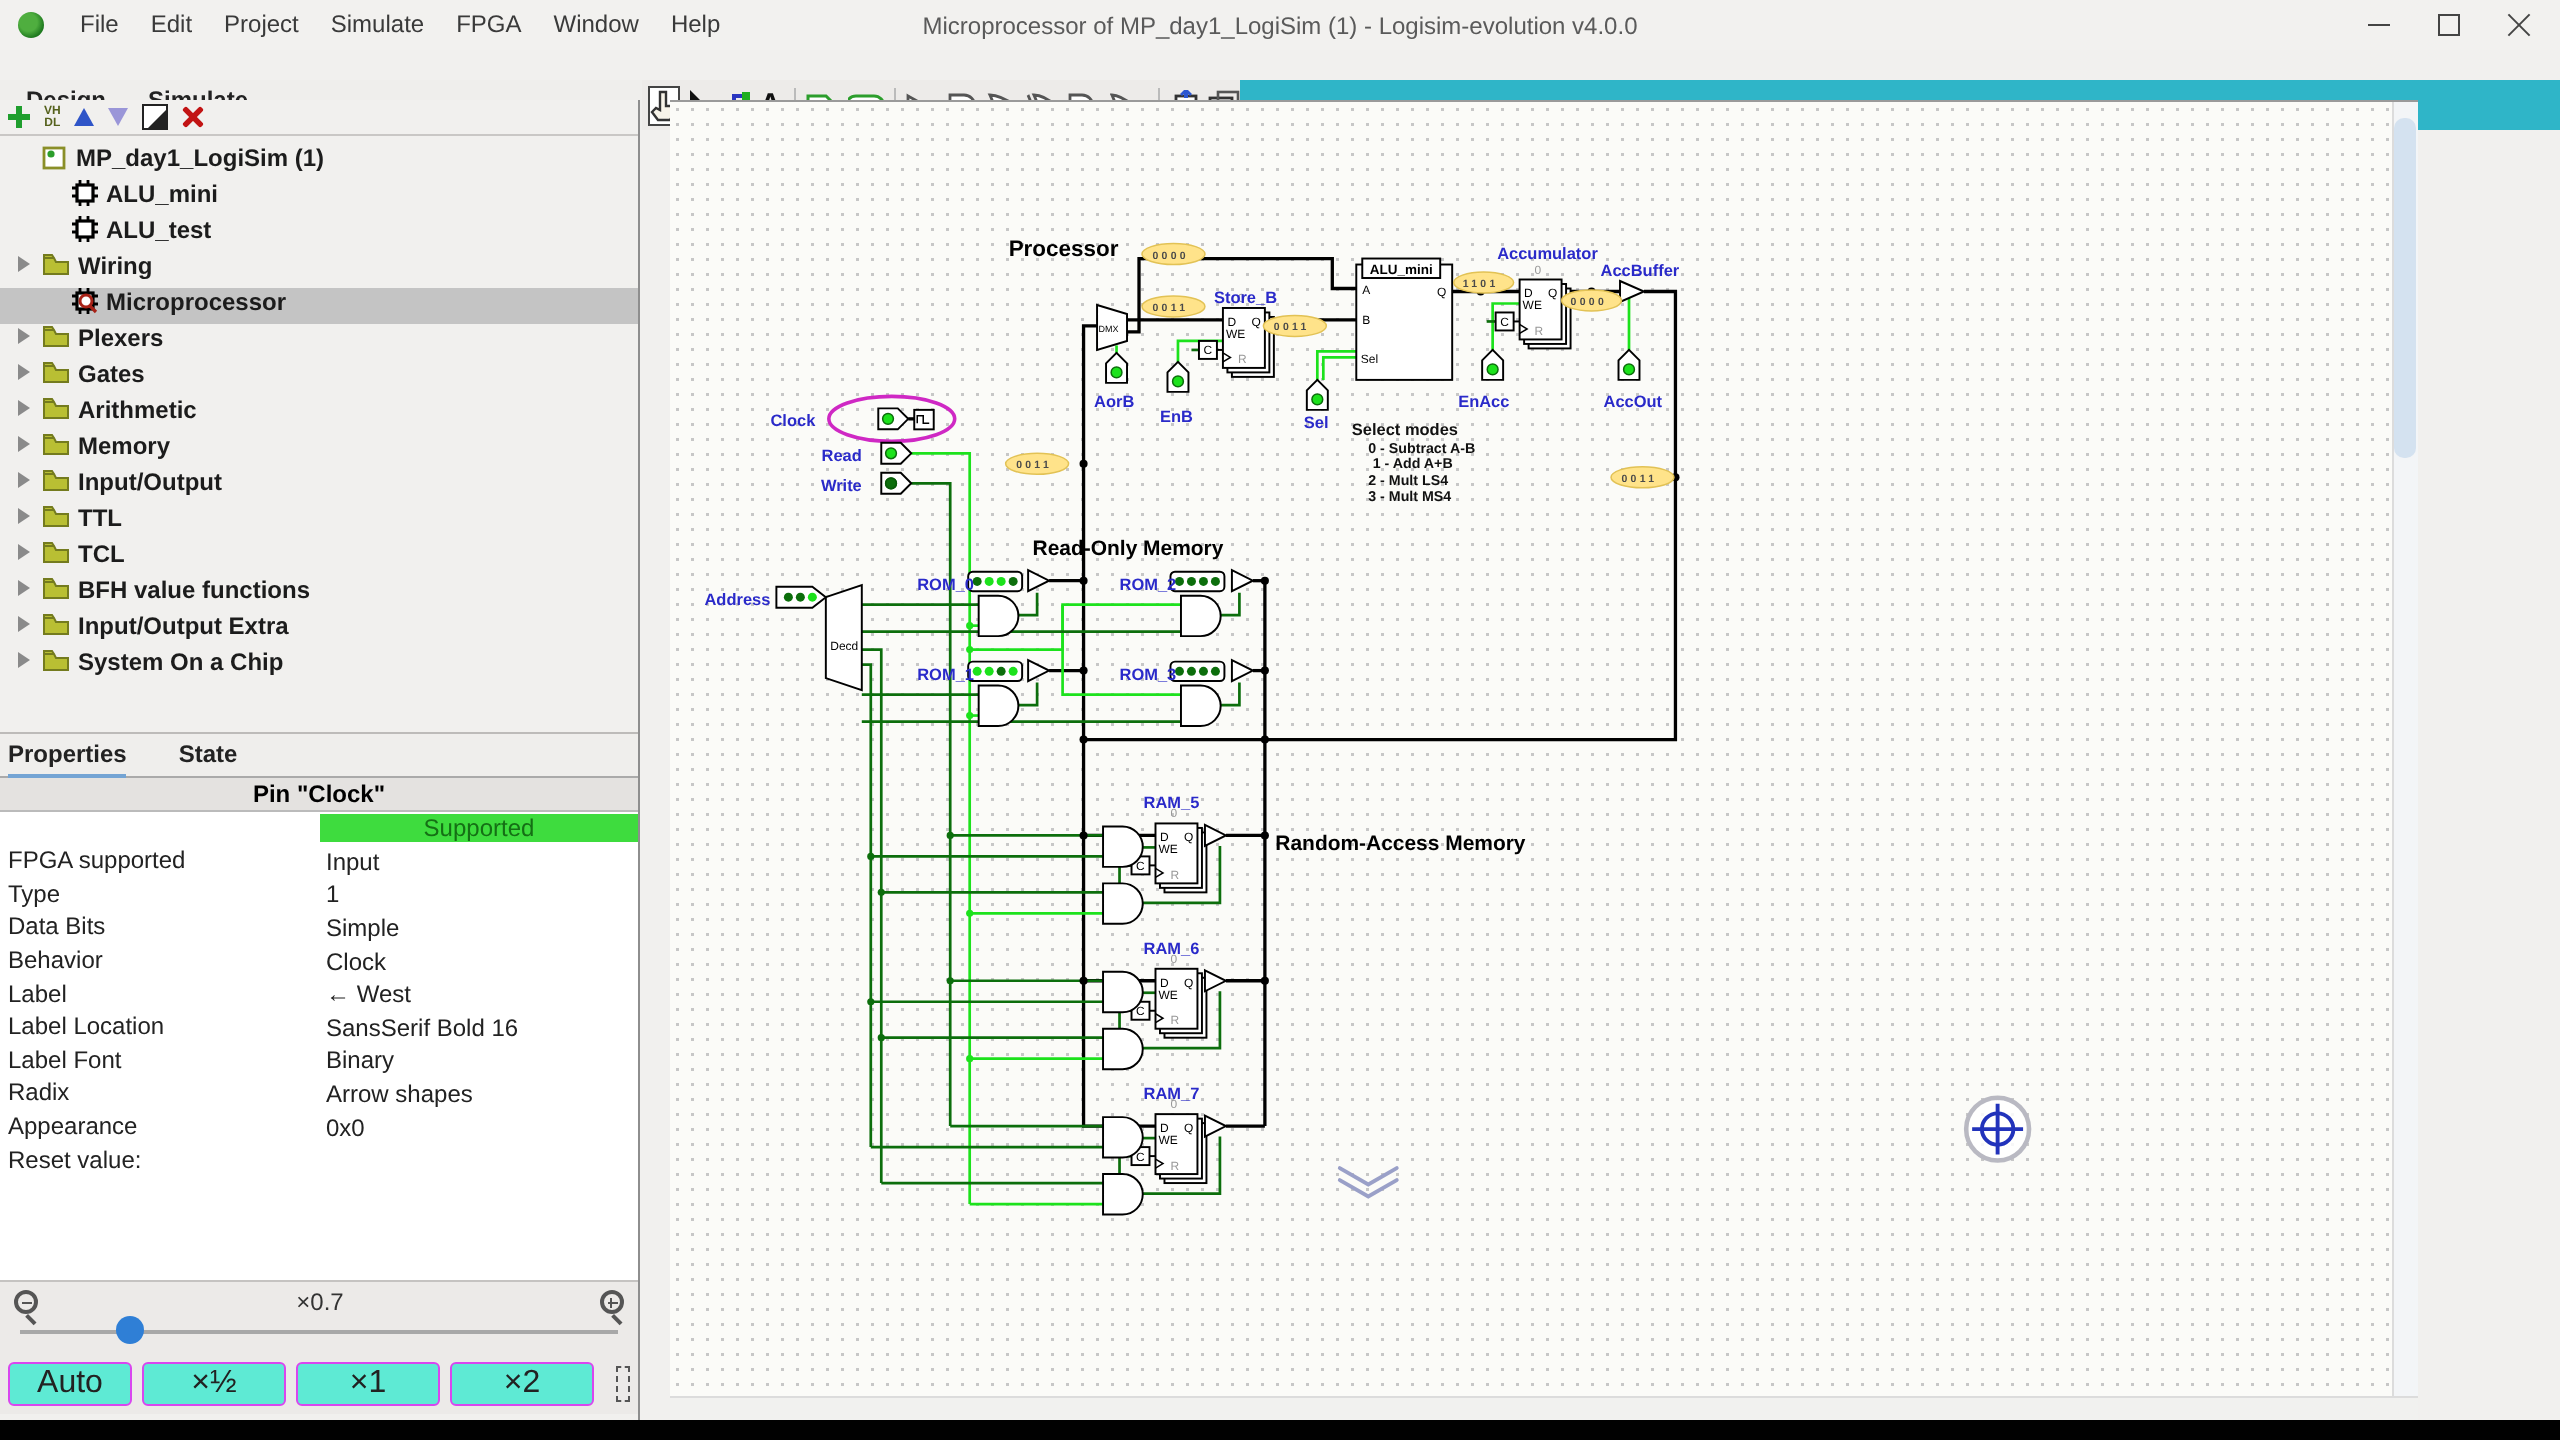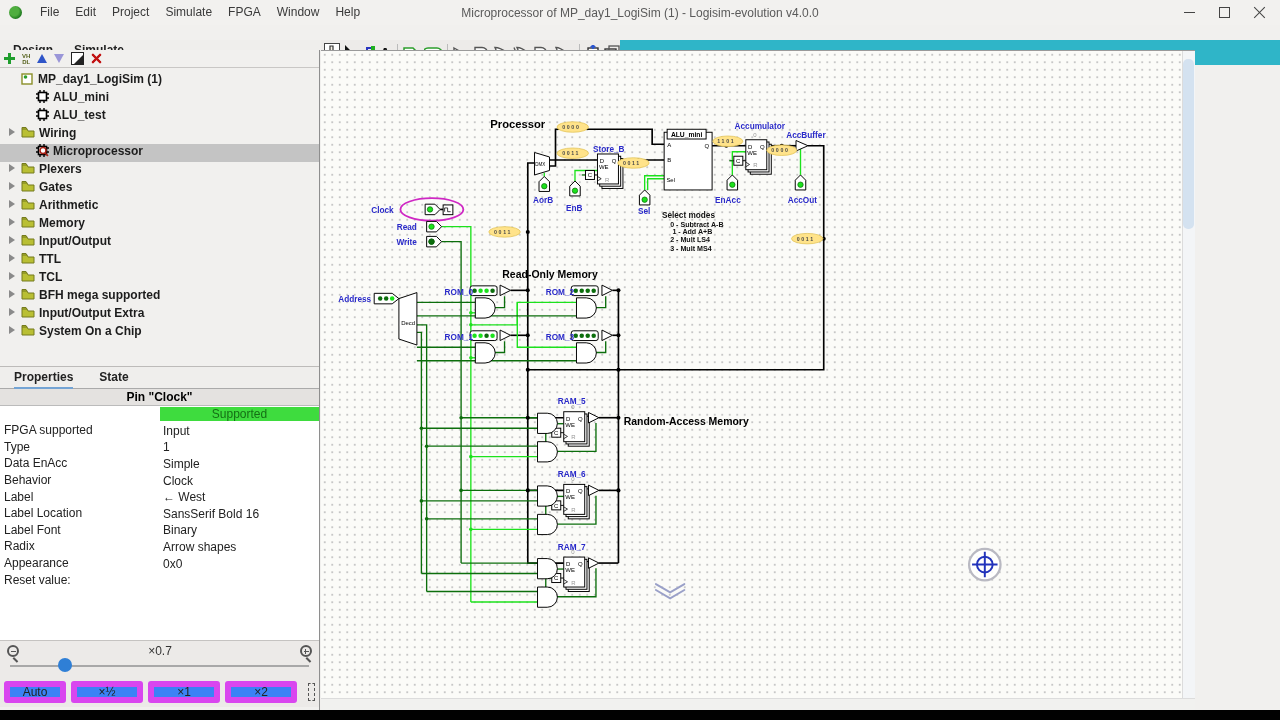--- a/index.html
+++ b/index.html
@@ -64,21 +64,21 @@
 
   #tree { padding-top:4px; height:298px; overflow:hidden; }
   .trow { display:flex; align-items:flex-start; height:18px; font-size:12px; font-weight:bold;
     color:#1c1c1c; padding-left:6px; gap:4px; }
   .trow.sel { background:#c4c4c4; }
   .caret { width:11px; display:flex; }
   .indent { width:11px; }
 
   
   #prop-tabs { height:22px; border-top:1px solid #bdbbb9; display:flex; gap:26px;
-    padding-left:14px; align-items:center; background:#efeeec; }
+    padding-left:4px; align-items:center; background:#efeeec; }
   .ptab { font-size:12px; font-weight:bold; color:#222; height:22px; line-height:20px; }
   .ptab.sel { border-bottom:2.5px solid #74a4d4; }
   #prop-header { height:18px; text-align:center; font-size:12px; font-weight:bold;
     background:#e4e2e0; border-top:1px solid #aaa; border-bottom:1px solid #bbb; line-height:17px; }
   #prop-table { background:#fff; height:183px; }
   .prow { display:flex; height:16.6px; font-size:12px; color:#222; align-items:center; }
   .prow .pl { width:160px; padding-left:4px;margin-top:32px; }
   .prow .pv { flex:1; padding-left:3px; }
   .pv.green { background:#3edc3e; color:#156f15; text-align:center; padding-left:0; }
   #prop-spacer { background:#fff; height:52px; border-bottom:1px solid #c5c3c1; }
@@ -91,27 +91,27 @@
     left:5px; top:10px; transform:rotate(45deg); transform-origin:left top; }
   .mag .bar { position:absolute; left:1.5px; top:3.5px; width:5px; border-top:1.6px solid #555; }
   .mag .vbar { position:absolute; left:3.2px; top:1.5px; height:5px; border-left:1.6px solid #555; }
   #mag-out { left:7px; } #mag-in { left:300px; }
   #zoom-level { position:absolute; top:3px; left:0; width:320px; text-align:center;
     font-size:12px; color:#333; }
   #slider-track { position:absolute; left:10px; right:10px; top:24px; border-top:2px solid #a8a8a8; }
   #slider-thumb { position:absolute; left:58px; top:17px; width:14px; height:14px;
     border-radius:50%; background:#2f7fd6; }
   #zoom-buttons { height:28px; background:#eceae8; display:flex; gap:5px; padding:2px 4px; }
-  .zbtn { flex:0 0 auto; background:#3b82f6; border:6px solid #d946ef; border-radius:3px;
-    font-size:12px; color:#222; display:flex; align-items:center; justify-content:center; height:22px; }
+  .zbtn { flex:0 0 auto; background:#5eead4; border:1px solid #d946ef; border-radius:3px;
+    font-size:16px; color:#222; display:flex; align-items:center; justify-content:center; height:22px; }
   #zb-auto { width:62px; } .zbtn.wide { width:72px; }
   #sel-region-ic { width:18px; height:18px; margin:2px 0 0 6px; border:1.5px dashed #555; }
 
   
-  #canvas { position:absolute; left:321px; top:50px; width:874px; height:660px;
+  #canvas { position:absolute; left:335px; top:50px; width:874px; height:660px;
     background-color:#fbfbf8;
     background-image:radial-gradient(#c7c7c7 0.9px, transparent 0.9px);
     background-size:7.5px 7.5px; border-top:1px solid #9a9a9a; overflow:hidden; }
   #circuit { position:absolute; left:0; top:0; }
   #vscroll { position:absolute; right:0; top:0; width:13px; height:648px; background:#f3f5f7;
     border-left:1px solid #dcdcdc; }
   #vthumb { position:absolute; right:1px; top:8px; width:11px; height:170px;
     background:#d4e2f0; border-radius:5px; }
   #hscroll { position:absolute; left:0; bottom:0; height:12px; width:946px; background:#f1f1ef;
     border-top:1px solid #dcdcdc; }
@@ -397,21 +397,21 @@
       </div>
       <div class="trow">
         <span class="caret">
             <svg width="11" height="12">
               <path d="M3,2 L9,6 L3,10 Z" fill="#8a8a8a"></path>
             </svg>
           </span>
         <svg width="14" height="12">
             <path d="M1,3 h5 l1,2 h6 v6 h-12 z M1,3 v-1.5 h4 l1,1.5" fill="#b9bf33" stroke="#747b1e" stroke-width="1"></path>
           </svg>
-        <span>BFH mega supported</span>
+        <span>BFH value functions</span>
       </div>
       <div class="trow">
         <span class="caret">
             <svg width="11" height="12">
               <path d="M3,2 L9,6 L3,10 Z" fill="#8a8a8a"></path>
             </svg>
           </span>
         <svg width="14" height="12">
             <path d="M1,3 h5 l1,2 h6 v6 h-12 z M1,3 v-1.5 h4 l1,1.5" fill="#b9bf33" stroke="#747b1e" stroke-width="1"></path>
           </svg>
@@ -439,21 +439,21 @@
     <div id="prop-table">
       <div class="prow">
         <div class="pl">FPGA supported</div>
         <div class="pv green">Supported</div>
       </div>
       <div class="prow">
         <div class="pl">Type</div>
         <div class="pv">Input</div>
       </div>
       <div class="prow">
-        <div class="pl">Data EnAcc</div>
+        <div class="pl">Data Bits</div>
         <div class="pv">1</div>
       </div>
       <div class="prow">
         <div class="pl">Behavior</div>
         <div class="pv">Simple</div>
       </div>
       <div class="prow">
         <div class="pl">Label</div>
         <div class="pv">Clock</div>
       </div>

